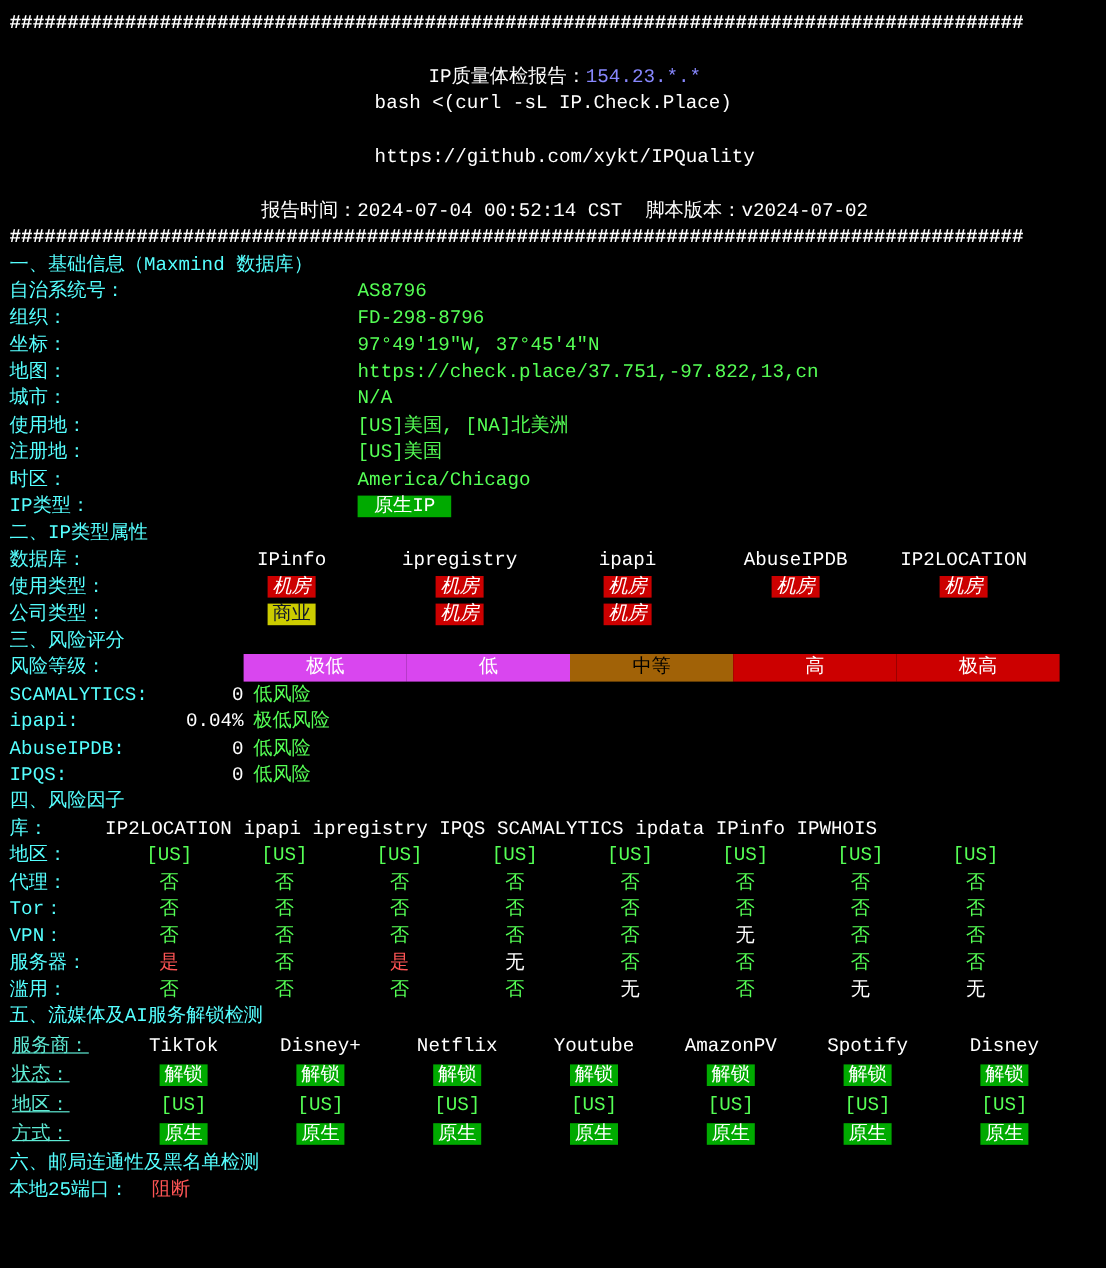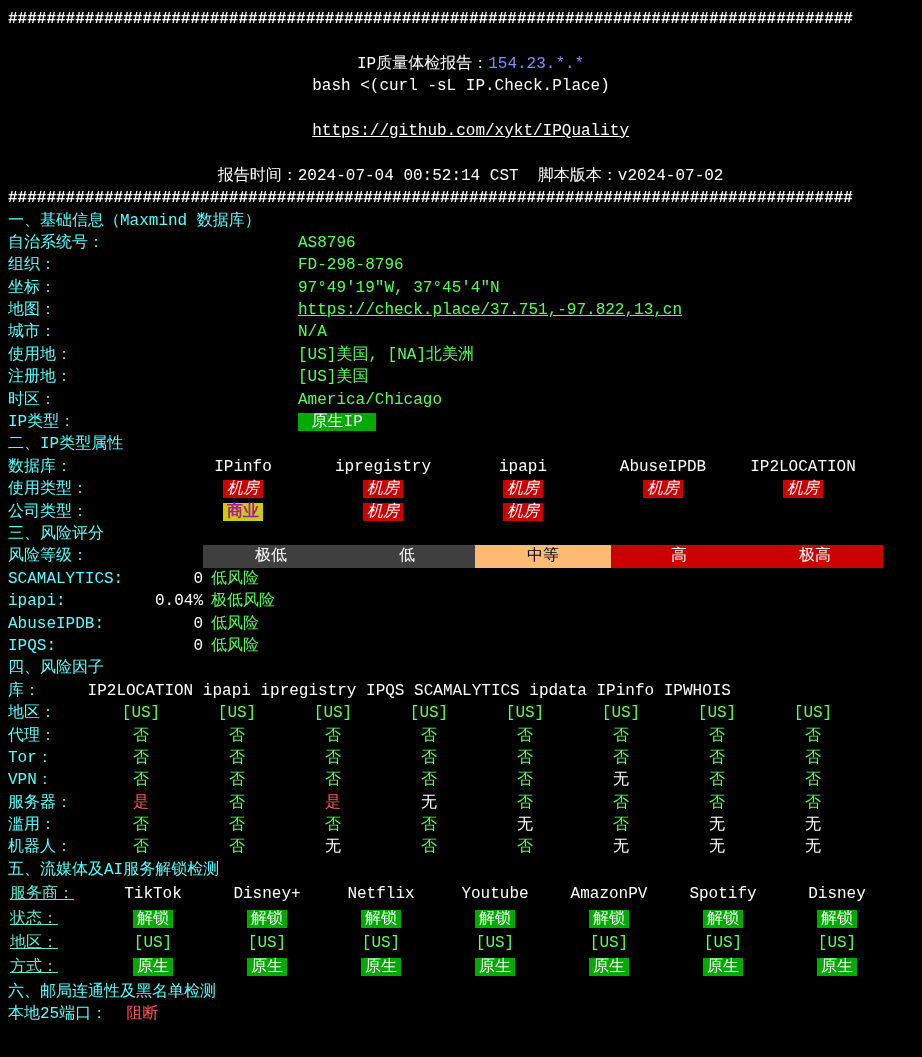--- a/index.html
+++ b/index.html
@@ -12,30 +12,30 @@
     line-height: 1.4;
     width: 906px;
   }
   .white { color: #fff; }
   .cyan { color: #5ff; }
   .green { color: #5f5; }
   .red { color: #f55; }
   .blue { color: #88f; }
   .header-line { color: #fff; letter-spacing:0; font-weight:bold; overflow:hidden; white-space:nowrap;}
   .center { text-align: center; }
-  .underline { text-decoration: underline; }
+  .underline { }
   a { color: inherit; }
   .row { white-space: pre; }
   .bg-green { background: #0a0; color: #fff; padding: 0 4px; }
   .bg-red { background: #c00; color: #fff; padding: 0 4px; font-style: italic; }
-  .bg-yellow { background: #cc0; color: #a21caf; padding: 0 4px; font-weight: bold; }
+  .bg-yellow { background: #cc0; color: #0f172a; padding: 0 4px; }
   .risk-bar { display:flex; width:680px; }
   .risk-seg { flex:1; text-align:center; color:#fff; }
-  .risk-seg.g { background:#404040; }
-  .risk-seg.y { background:#fdba74; color:#000;}
+  .risk-seg.g { background:#d946ef; }
+  .risk-seg.y { background:#a16207; color:#000;}
   .risk-seg.r { background:#c00; }
   table.factor { border-collapse:collapse; }
   table.factor td { padding:0 0; text-align:center; width:96px;}
   table.factor td.lbl { text-align:left; width:85px; color:#5ff;}
   table.media td { text-align:center; width:112px; padding:0;}
   table.media td.lbl { text-align:left; width:85px; color:#5eead4;text-decoration:underline;}
 </style>
 </head>
 <body>
 
@@ -149,31 +149,20 @@
         <td class="lbl">滥用：</td>
         <td class="green">否</td>
         <td class="green">否</td>
         <td class="green">否</td>
         <td class="green">否</td>
         <td class="white">无</td>
         <td class="green">否</td>
         <td class="white">无</td>
         <td class="white">无</td>
       </tr>
-      <tr>
-        <td class="lbl">机器人：</td>
-        <td class="green">否</td>
-        <td class="green">否</td>
-        <td class="white">无</td>
-        <td class="green">否</td>
-        <td class="green">否</td>
-        <td class="white">无</td>
-        <td class="white">无</td>
-        <td class="white">无</td>
-      </tr>
     </tbody>
   </table>
 
 <div class="cyan row">五、流媒体及AI服务解锁检测</div>
 <table class="media" id="s5-table">
     <tbody>
       <tr>
         <td class="lbl">服务商：</td>
         <td class="white">TikTok</td>
         <td class="white">Disney+</td>

